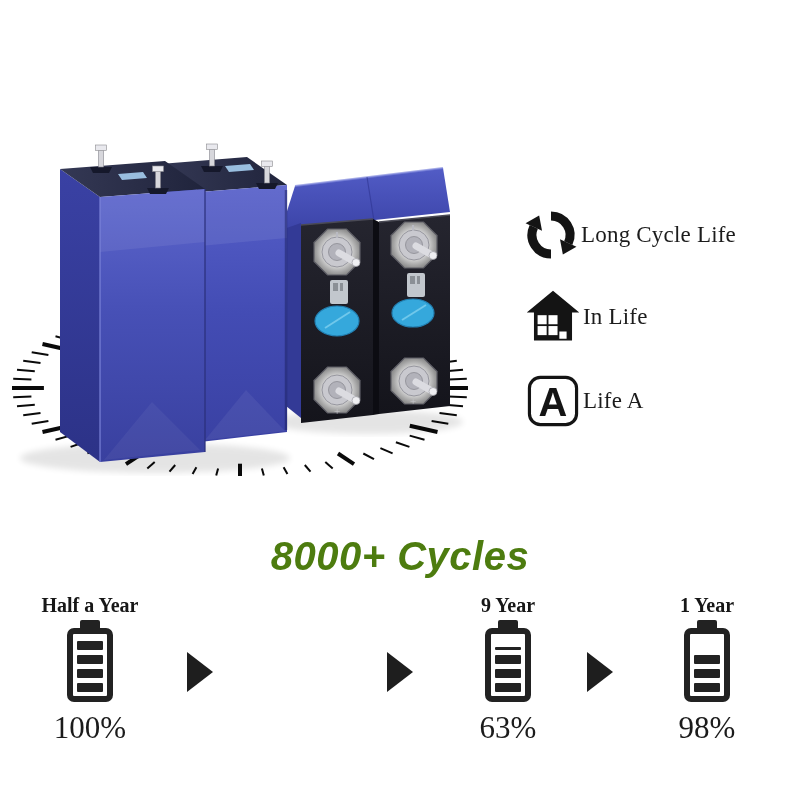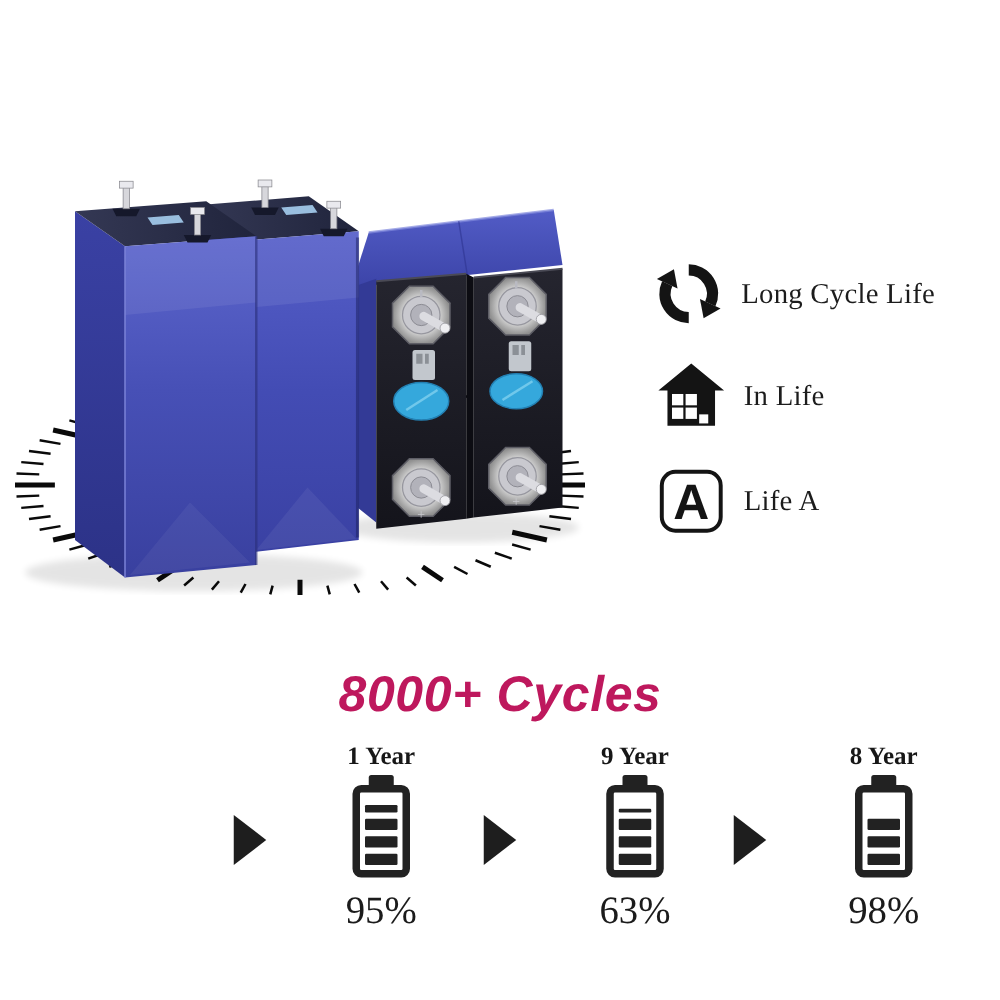--- a/index.html
+++ b/index.html
@@ -3,31 +3,31 @@
 <meta charset="utf-8">
 <style>
   html,body{margin:0;padding:0;background:#ffffff;}
   .canvas{position:relative;width:800px;height:800px;background:#ffffff;overflow:hidden;
           font-family:"Liberation Serif",serif;color:#161616;}
 
   
   .hero{position:absolute;left:0;top:90px;width:530px;height:420px;}
 
   
-  .feature-row{position:absolute;display:flex;align-items:center;gap:13px;}
+  .feature-row{position:absolute;display:flex;align-items:center;gap:1px;}
   .feature-row .f-icon{width:58px;height:58px;flex:0 0 auto;}
   .feature-label{font-size:23px;color:#1c1c1c;letter-spacing:.2px;white-space:nowrap;}
   .row-1{left:522px;top:206px;}
   .row-2{left:524px;top:288px;}
   .row-3{left:524px;top:372px;}
 
   
   .cycles-title{position:absolute;left:0;right:0;top:534px;text-align:center;
     font-family:"Liberation Sans",sans-serif;font-style:italic;font-weight:bold;
-    font-size:40px;color:#be185d;letter-spacing:.5px;}
+    font-size:40px;color:#4d7c0f;letter-spacing:.5px;}
 
   
   .step{position:absolute;top:594px;width:150px;display:flex;flex-direction:column;align-items:center;}
   .step-label{font-size:20px;font-weight:bold;color:#171717;height:26px;}
   .batt{position:relative;width:46px;height:74px;border:6px solid #222;border-radius:7px;
         box-sizing:border-box;margin-top:8px;background:#fff;}
   .batt-cap{position:absolute;left:50%;transform:translateX(-50%);top:-14px;width:20px;height:8px;
         background:#222;border-radius:2px 2px 0 0;}
   .bars{position:absolute;left:4px;right:4px;top:4px;bottom:4px;display:flex;
         flex-direction:column;justify-content:flex-end;gap:5px;}
@@ -244,48 +244,48 @@
   <div class="feature-row row-3">
     <svg class="f-icon" viewBox="0 0 64 64">
       <rect x="6" y="6" width="52" height="52" rx="12" fill="#ffffff" stroke="#141414" stroke-width="3.5"></rect>
       <text x="32" y="48" text-anchor="middle" font-family="Liberation Sans, sans-serif" font-weight="bold" font-size="44" fill="#141414">A</text>
     </svg>
     <span class="feature-label">Life A</span>
   </div>
 
   <div class="cycles-title">8000+ Cycles</div>
 
-  <div class="step step-1">
-    <div class="step-label">1 Year</div>
+  <div class="step step-0">
+    <div class="step-label">Half a Year</div>
     <div class="batt">
         <div class="batt-cap"></div>
         <div class="bars">
-          <div class="bar" style="height: 6px;"></div>
+          <div class="bar" style="height: 9px;"></div>
           <div class="bar" style="height: 9px;"></div>
           <div class="bar" style="height: 9px;"></div>
           <div class="bar" style="height: 9px;"></div>
         </div>
       </div>
-    <div class="step-value">95%</div>
+    <div class="step-value">100%</div>
   </div>
   <div class="step step-2">
     <div class="step-label">9 Year</div>
     <div class="batt">
         <div class="batt-cap"></div>
         <div class="bars">
           <div class="bar" style="height: 3px;"></div>
           <div class="bar" style="height: 9px;"></div>
           <div class="bar" style="height: 9px;"></div>
           <div class="bar" style="height: 9px;"></div>
         </div>
       </div>
     <div class="step-value">63%</div>
   </div>
   <div class="step step-3">
-    <div class="step-label">8 Year</div>
+    <div class="step-label">1 Year</div>
     <div class="batt">
         <div class="batt-cap"></div>
         <div class="bars">
           <div class="bar" style="height: 9px;"></div>
           <div class="bar" style="height: 9px;"></div>
           <div class="bar" style="height: 9px;"></div>
         </div>
       </div>
     <div class="step-value">98%</div>
   </div>

